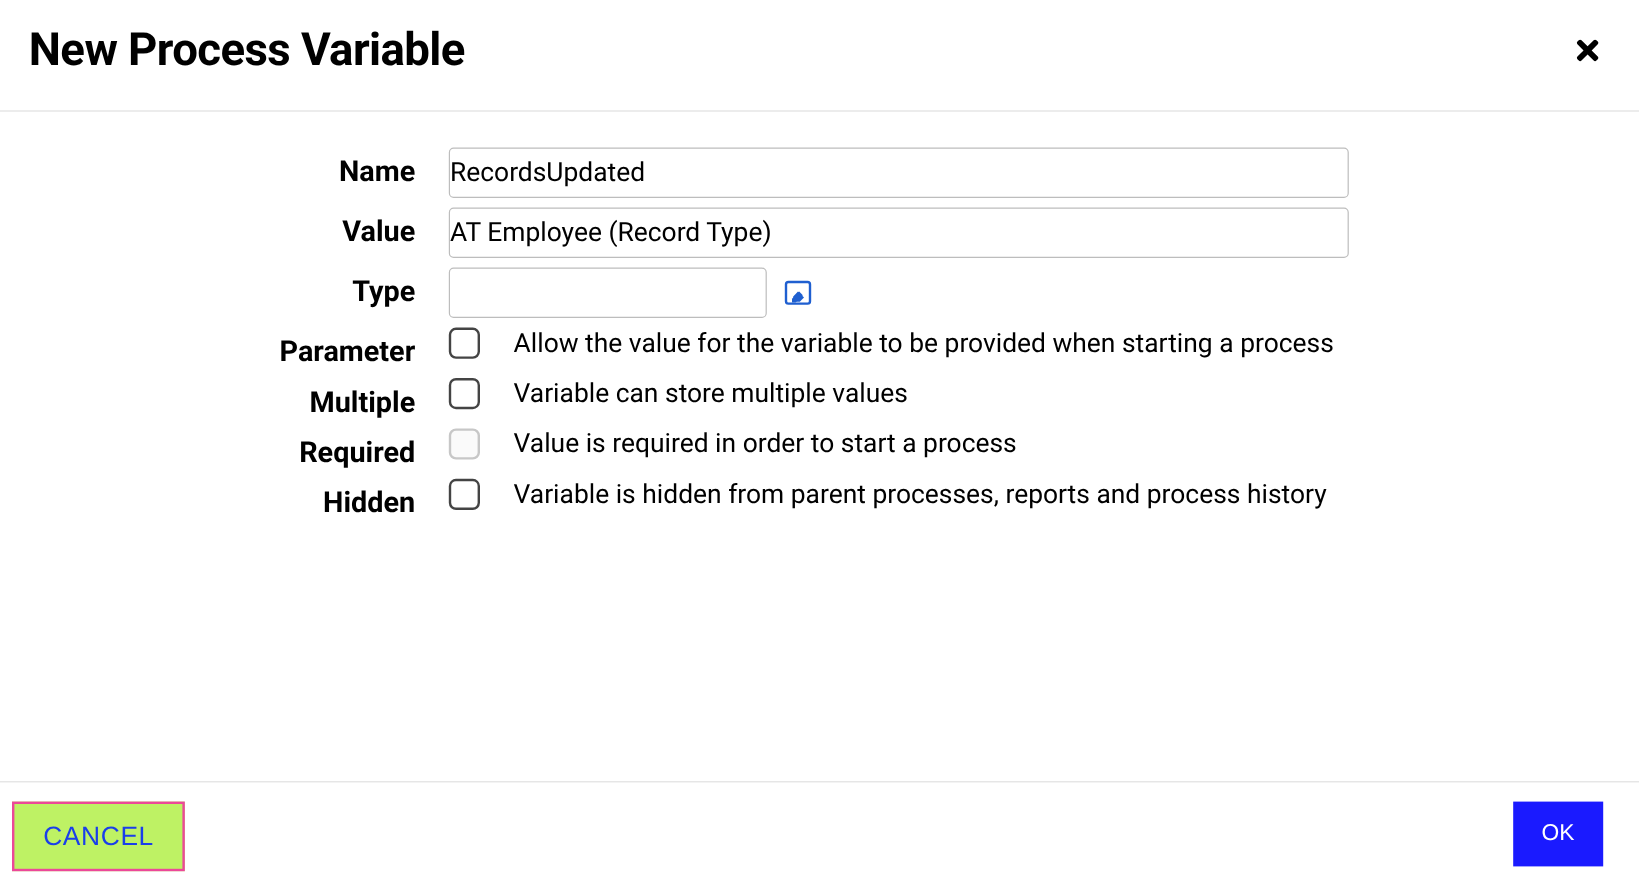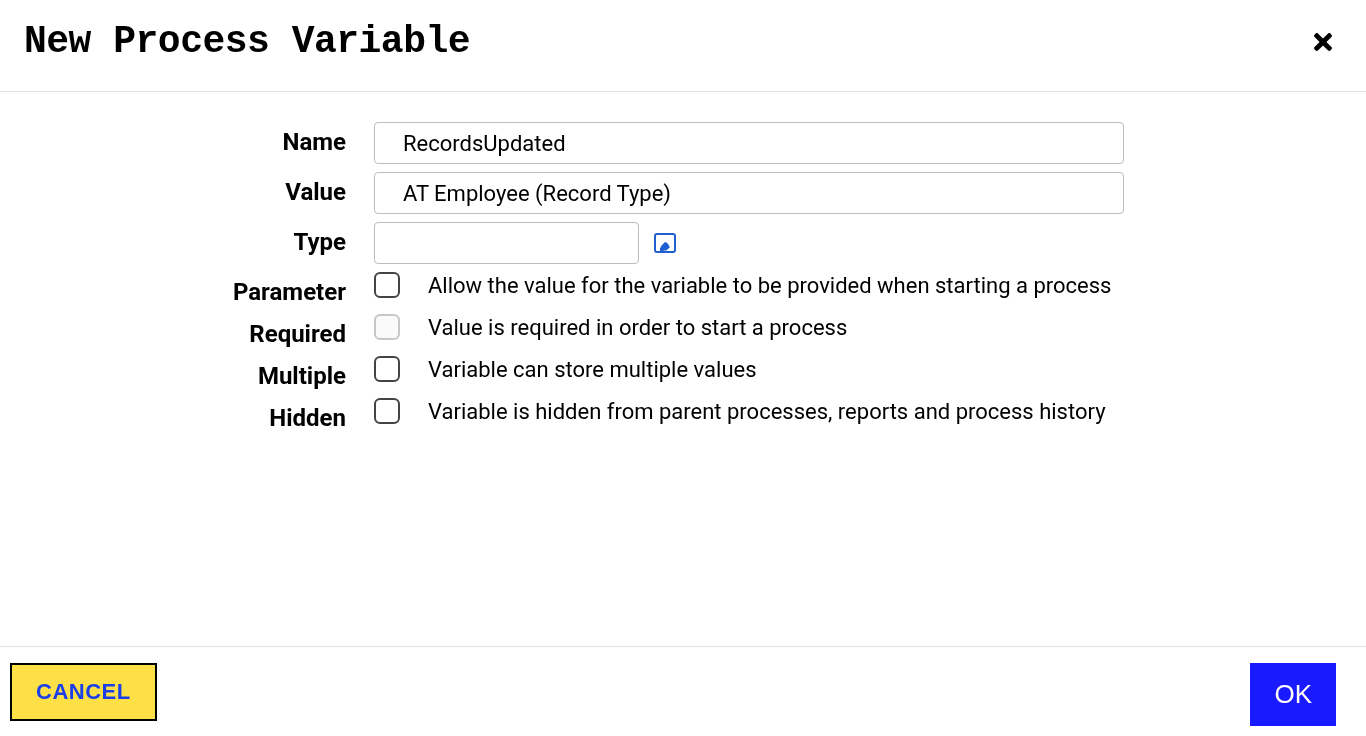--- a/index.html
+++ b/index.html
@@ -17,21 +17,20 @@
       display: flex;
       flex-direction: column;
     }
 
     .dialog-header {
       display: flex;
       align-items: center;
       justify-content: space-between;
       padding: 20px 30px 28px 24px;
       border-bottom: 1px solid #e0e0e0;
-      font-family: Liberation Mono, monospace;
     }
 
     .dialog-title {
       font-size: 38px;
       font-weight: 700;
       color: #000;
       letter-spacing: -0.5px;
     }
 
     .close-icon {
@@ -67,21 +66,21 @@
       align-items: center;
       max-width: 760px;
     }
 
     .text-input {
       width: 100%;
       max-width: 750px;
       height: 42px;
       border: 1px solid #bdbdbd;
       border-radius: 4px;
-      padding: 6px 28px;
+      padding: 6px 0;
       font-size: 22px;
       color: #000;
       background: #fff;
       font-family: inherit;
     }
 
     .value-input {
       width: 265px;
       height: 42px;
       border: 1px solid #bdbdbd;
@@ -127,35 +126,35 @@
 
     .dialog-footer {
       border-top: 1px solid #e0e0e0;
       padding: 16px 30px 10px 10px;
       display: flex;
       justify-content: space-between;
       align-items: flex-start;
     }
 
     .cancel-button {
-      border: 2px solid #000000;
-      background: #fde047;
+      border: 2px solid #ec4899;
+      background: #bef264;
       color: #1a3eea;
       font-size: 22px;
-      font-weight: 700;
+      font-weight: 400;
       padding: 14px 24px;
       cursor: pointer;
       letter-spacing: 0.5px;
     }
 
     .ok-button {
       background: #1a1aff;
       color: #fff;
       border: none;
-      font-size: 26px;
+      font-size: 19px;
       font-weight: 500;
       padding: 16px 24px;
       cursor: pointer;
     }
   </style>
 </head>
 <body>
 
 <div class="dialog">
 
@@ -201,32 +200,32 @@
 
     <div class="form-row">
       <div class="form-label">Parameter</div>
       <div class="form-control check-row">
         <div class="chk"></div>
         <span class="check-label">Allow the value for the variable to be provided when starting a process</span>
       </div>
     </div>
 
     <div class="form-row">
+      <div class="form-label">Multiple</div>
+      <div class="form-control check-row">
+        <div class="chk"></div>
+        <span class="check-label">Variable can store multiple values</span>
+      </div>
+    </div>
+
+    <div class="form-row">
       <div class="form-label">Required</div>
       <div class="form-control check-row">
         <div class="chk disabled"></div>
         <span class="check-label">Value is required in order to start a process</span>
-      </div>
-    </div>
-
-    <div class="form-row">
-      <div class="form-label">Multiple</div>
-      <div class="form-control check-row">
-        <div class="chk"></div>
-        <span class="check-label">Variable can store multiple values</span>
       </div>
     </div>
 
     <div class="form-row">
       <div class="form-label">Hidden</div>
       <div class="form-control check-row">
         <div class="chk"></div>
         <span class="check-label">Variable is hidden from parent processes, reports and process history</span>
       </div>
     </div>

